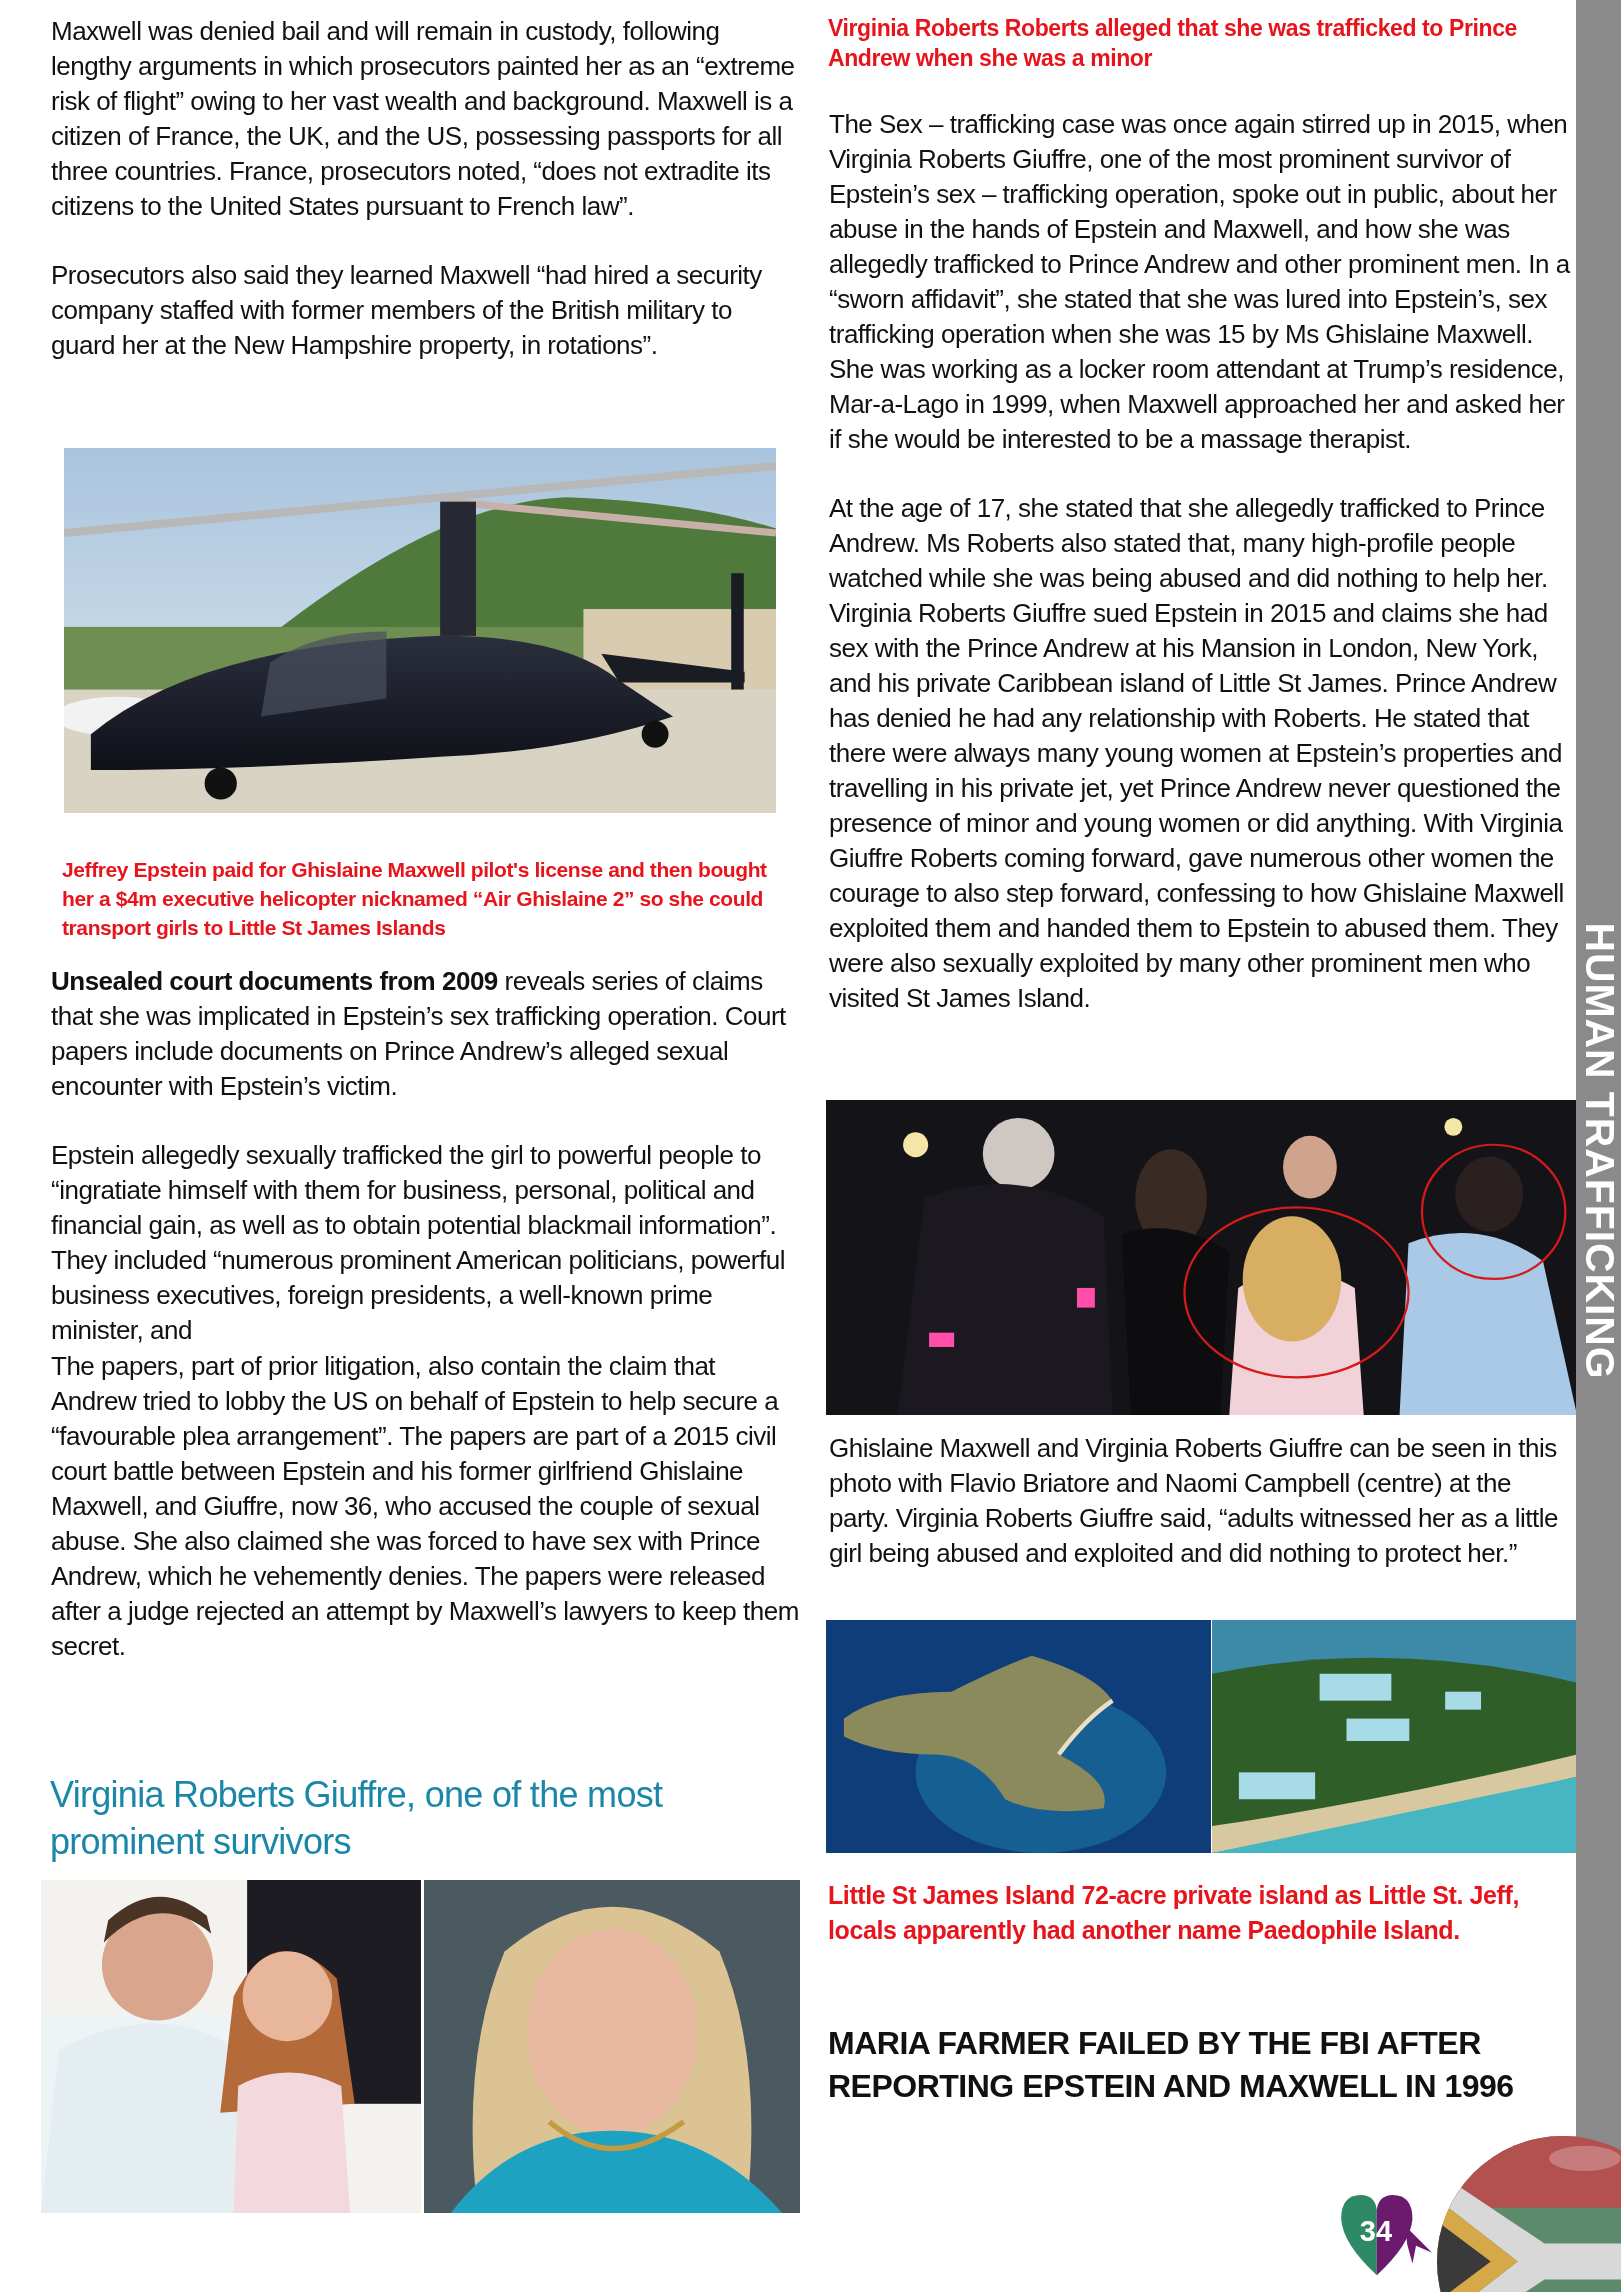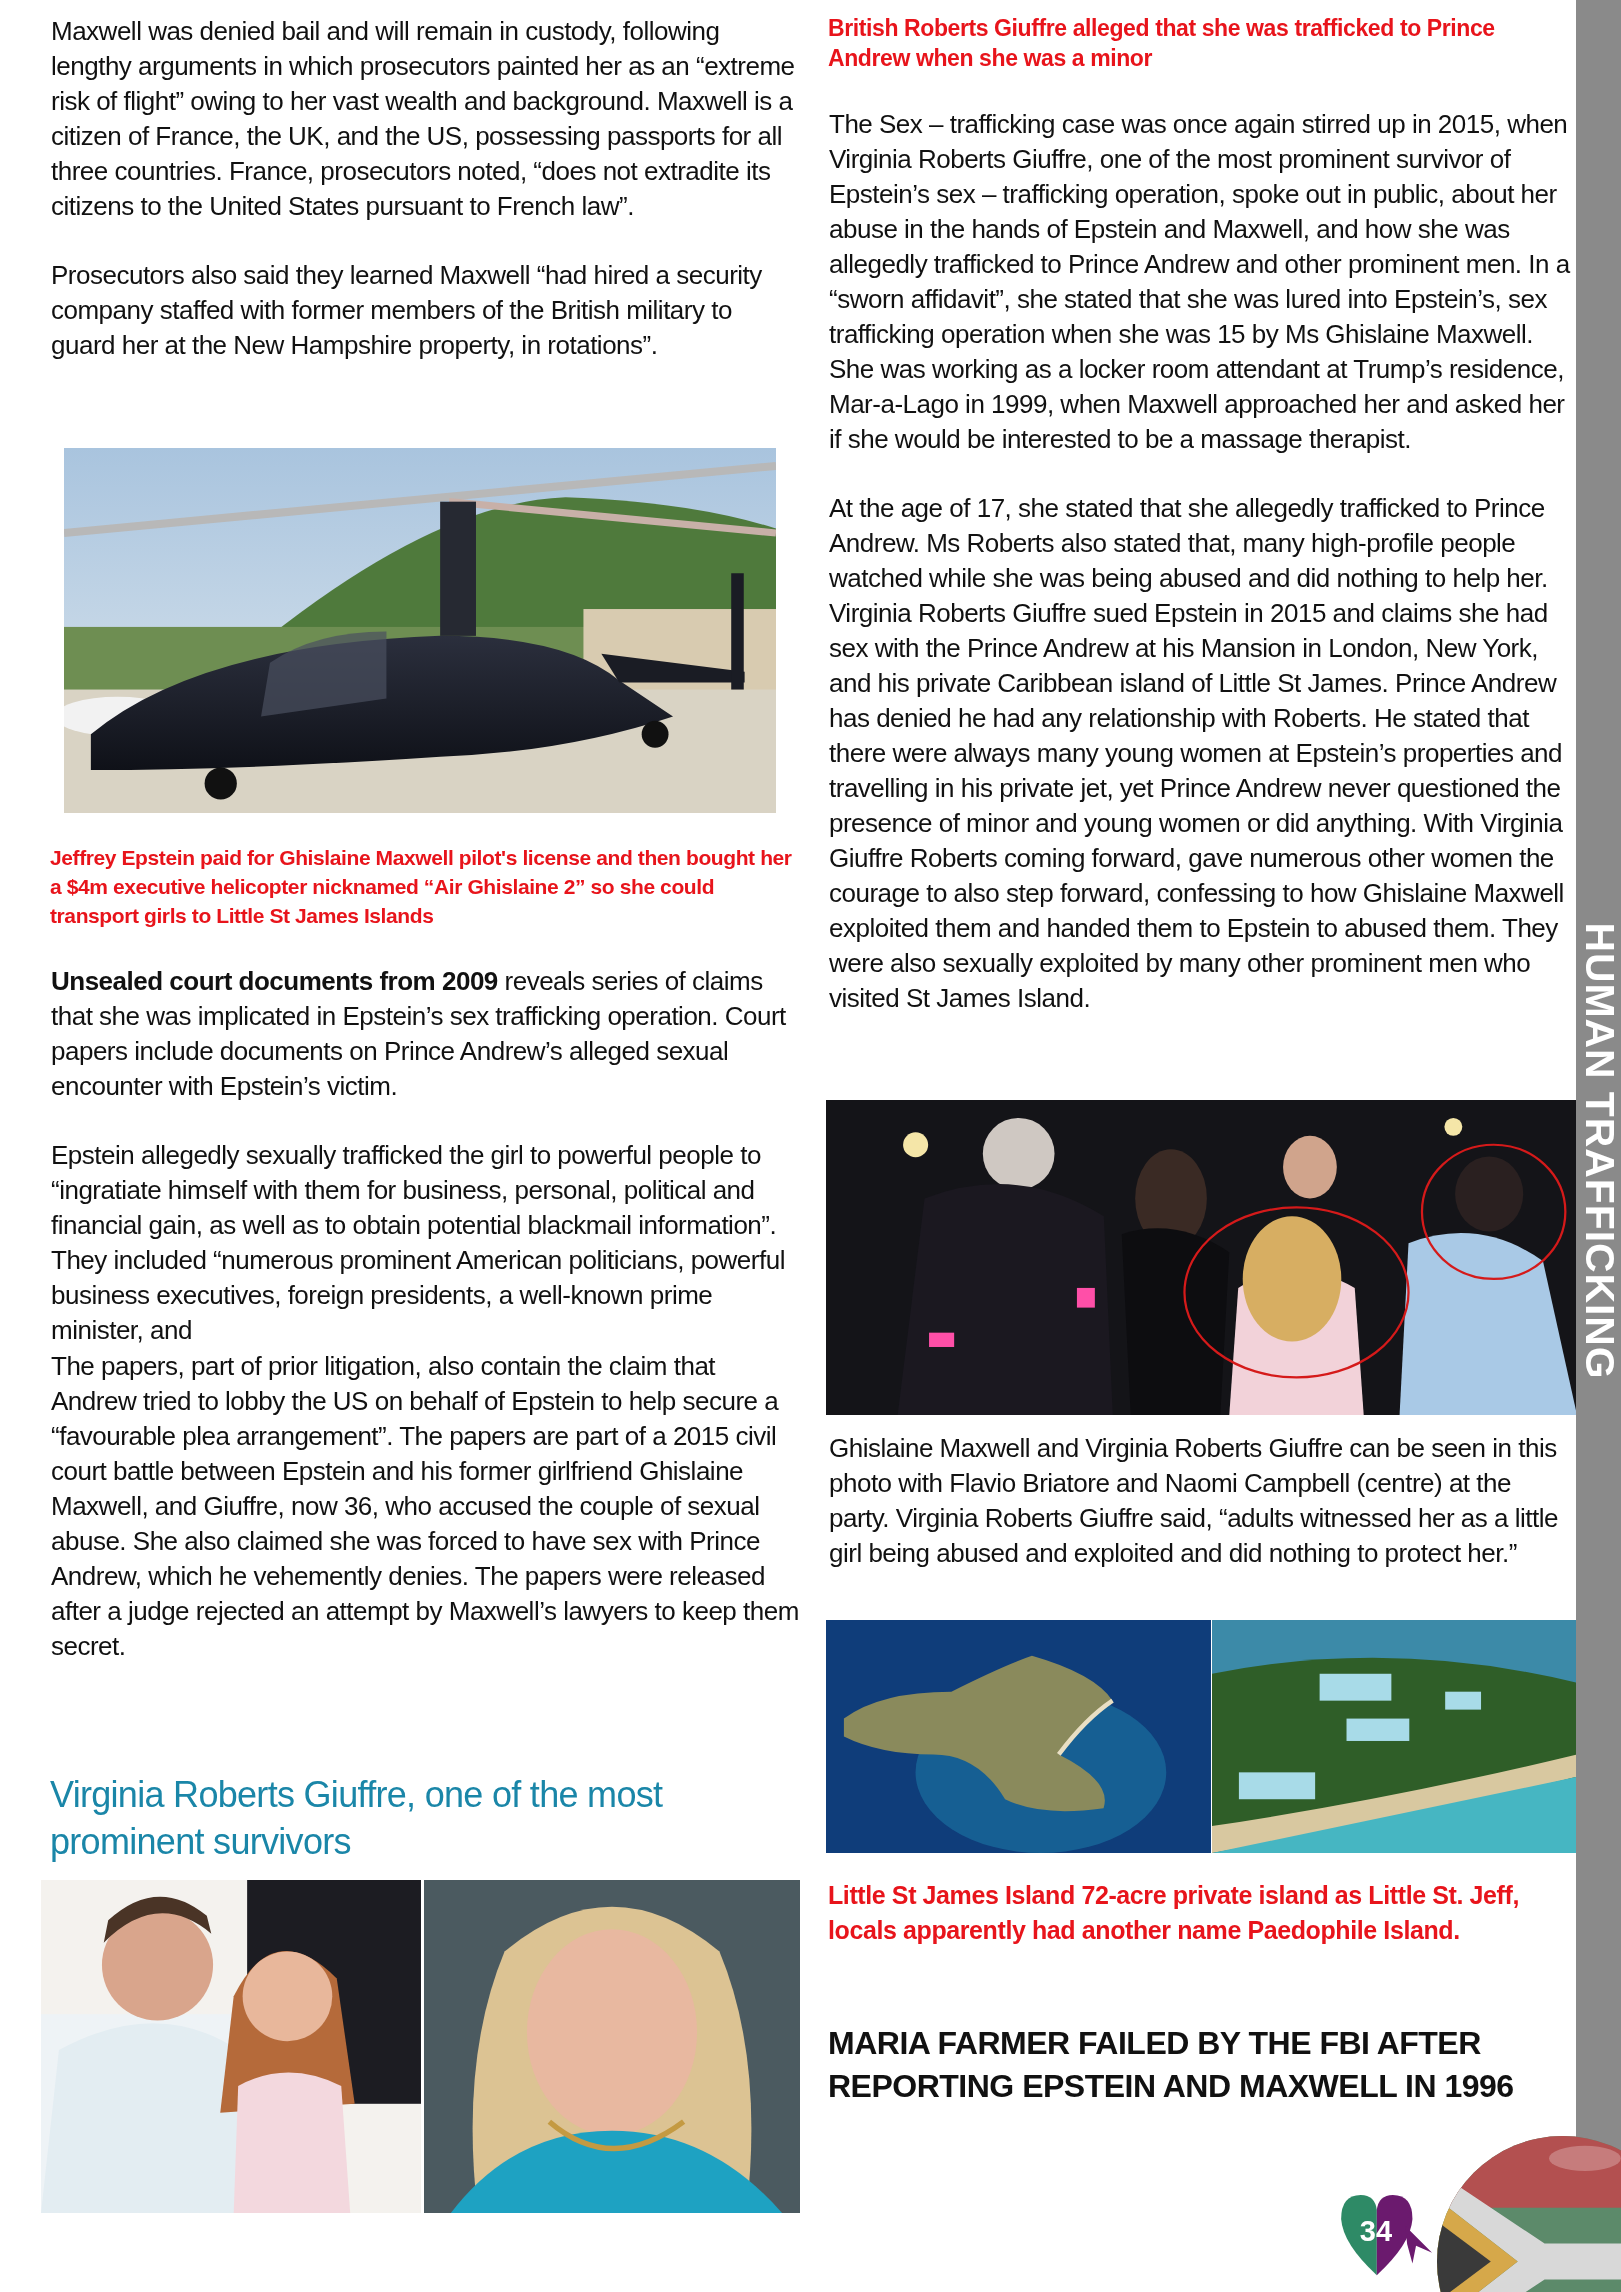--- a/index.html
+++ b/index.html
@@ -1,20 +1,20 @@
 <!DOCTYPE html>
 <html style="font-size:14.3px"><head>
 <meta charset="utf-8">
 <style>
   html, body { margin:0; padding:0; }
   body { width:1621px; height:2293px; background:#ffffff; position:relative; overflow:hidden;
          font-family:"Liberation Sans", sans-serif; color:#111; }
   .col { position:absolute; }
   .body-text { font-size:26px; line-height:35px; margin:1px; letter-spacing:-0.5px; }
-  .red-cap { color:#e8141b; font-weight:bold; font-size:21px; line-height:29px; margin:0; letter-spacing:-0.4px; }
+  .red-cap { color:#e8141b; font-weight:bold; font-size:21px; line-height:29px; margin:12px; letter-spacing:-0.4px; }
   .red-head { color:#e8141b; font-weight:bold; font-size:23px; line-height:30px; margin:0; letter-spacing:-0.4px; }
   .h2 { font-weight:bold; font-size:36px; line-height:41px; margin:0; letter-spacing:-0.7px; }
   .teal { color:#1a86a8; font-weight:normal; font-size:36px; line-height:47px; margin:0; letter-spacing:-0.7px; }
   .caps-head { font-weight:bold; font-size:32px; line-height:43px; margin:0; letter-spacing:-0.5px; text-transform:uppercase; }
   .photo { position:absolute; overflow:hidden; }
   .sidebar { position:absolute; left:1576px; top:0; width:45px; height:2293px; background:#8a8a8a; }
   .vlabel { position:absolute; left:1578px; top:882px; width:41px; height:537px; }
   .vlabel span { position:absolute; left:50%; top:50%; transform:translate(-50%,-50%) rotate(90deg);
                  white-space:nowrap; color:#ffffff; font-weight:bold; font-size:41px; letter-spacing:0.9px; }
 </style>
@@ -89,21 +89,21 @@
   <svg width="376" height="333" viewBox="0 0 420 372" preserveAspectRatio="none">
     <rect width="420" height="372" fill="#4b5a60"></rect>
     <path d="M60 372 Q40 200 90 80 Q210 -20 330 80 Q380 200 360 372 Z" fill="#dcc393"></path>
     <ellipse cx="210" cy="170" rx="95" ry="115" fill="#e8b8a0"></ellipse>
     <path d="M30 372 Q100 280 210 280 Q320 280 400 372 Z" fill="#1ea2c2"></path>
     <path d="M140 270 Q210 330 290 270" stroke="#c49a42" stroke-width="6" fill="none"></path>
   </svg>
 </div>
 
 <div class="col" style="left:828px; top:12.5px; width:745px;">
-  <p class="red-head">British Roberts Giuffre alleged that she was trafficked to Prince Andrew when she was a minor</p>
+  <p class="red-head">Virginia Roberts Roberts alleged that she was trafficked to Prince Andrew when she was a minor</p>
   <p class="body-text" style="margin-top:34px;">The Sex – trafficking case was once again stirred up in 2015, when Virginia Roberts Giuffre, one of the most prominent survivor of Epstein’s sex – trafficking operation, spoke out in public, about her abuse in the hands of Epstein and  Maxwell, and how she was allegedly trafficked to Prince Andrew and other prominent men. In a “sworn affidavit”, she stated that she was lured into Epstein’s, sex trafficking operation when she was 15 by Ms Ghislaine Maxwell.  She was working as a locker room attendant at Trump’s residence, Mar-a-Lago in 1999, when Maxwell approached her and asked her if she would be interested to be a massage therapist.</p>
   <p class="body-text" style="margin-top:34px;">At the age of 17, she stated that she allegedly trafficked to Prince Andrew. Ms Roberts also stated that, many high-profile people watched while she was being abused and did nothing to help her. Virginia Roberts Giuffre sued Epstein in 2015 and claims she had sex with the Prince Andrew at his Mansion in London, New York, and his private Caribbean island of Little St James. Prince Andrew has denied he had any relationship with Roberts. He stated that there were always many young women at Epstein’s properties and travelling in his private jet, yet Prince Andrew never questioned the presence of minor and young women or did anything.  With Virginia Giuffre Roberts coming forward, gave numerous other women the courage to also step forward, confessing to how Ghislaine Maxwell exploited them and handed them to Epstein to abused them. They were also sexually exploited by many other prominent men who visited St James Island.</p>
 </div>
 
 <div class="photo" style="left:826px; top:1100px; width:751px; height:315px;">
   <svg width="751" height="315" viewBox="0 0 838 352" preserveAspectRatio="none">
     <rect width="838" height="352" fill="#141418"></rect>
     <circle cx="100" cy="50" r="14" fill="#f5e6a8"></circle>
       <circle cx="700" cy="30" r="10" fill="#f5e6a8"></circle>
     <circle cx="215" cy="60" r="40" fill="#cfc8c2"></circle>

